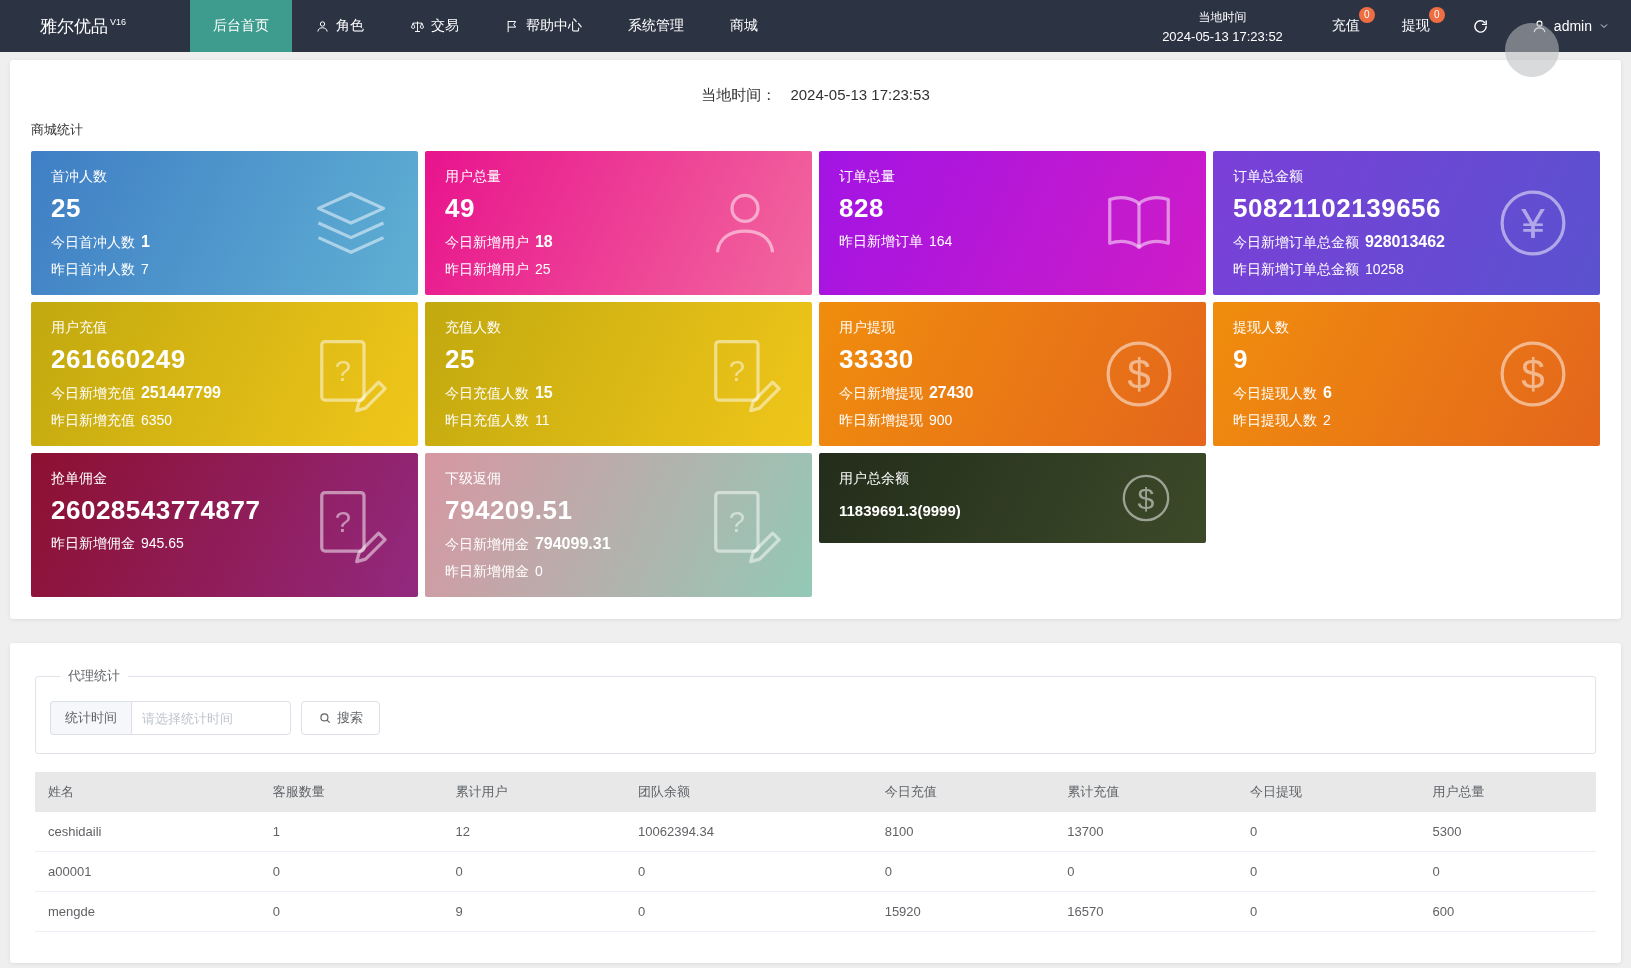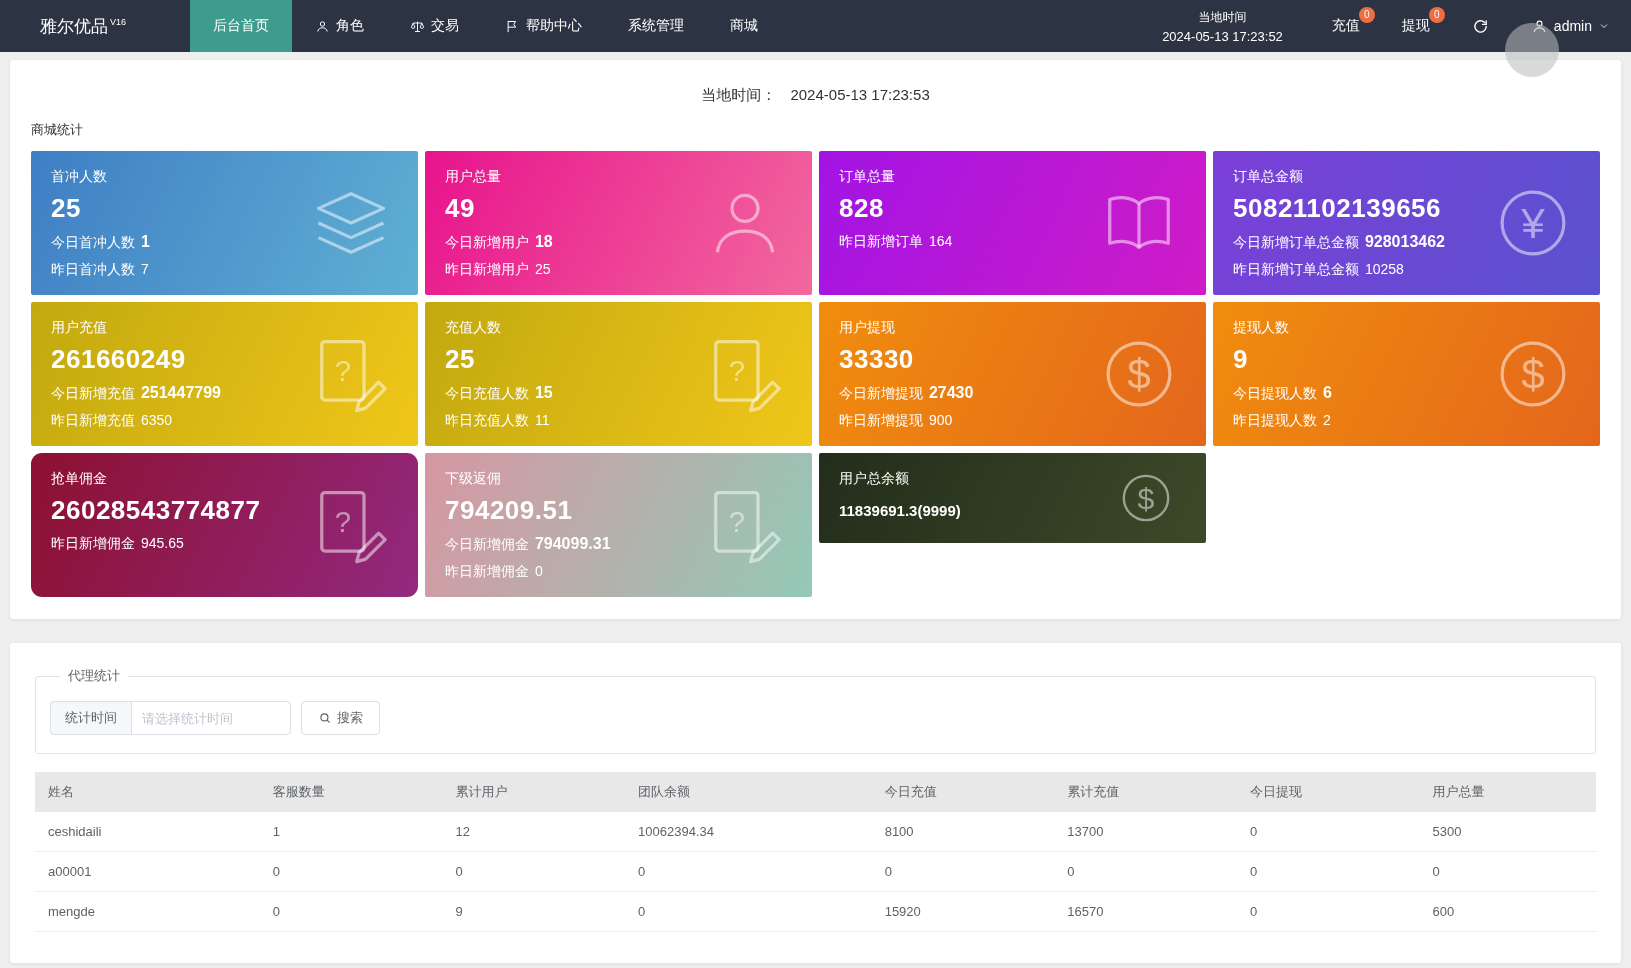--- a/index.html
+++ b/index.html
@@ -283,21 +283,21 @@
         <div class="card-value">9</div>
         <div class="card-line today"><span>今日提现人数 </span><b>6</b></div>
         <div class="card-line yesterday"><span>昨日提现人数 </span><span class="plain">2</span></div>
         <span class="card-icon">
           <svg viewBox="0 0 48 48" fill="none" stroke="currentColor" stroke-width="2">
             <circle cx="24" cy="24" r="19"></circle>
             <text x="24" y="33" font-size="26" text-anchor="middle" fill="currentColor" stroke="none">$</text>
           </svg>
         </span>
       </div>
-      <div class="stat-card" style="background: linear-gradient(115deg, rgb(140, 16, 48), rgb(147, 41, 127)); border-radius: 11px;">
+      <div class="stat-card" style="background: linear-gradient(115deg, rgb(140, 16, 48), rgb(147, 41, 127));">
         <div class="card-title">抢单佣金</div>
         <div class="card-value">26028543774877</div>
         <div class="card-line yesterday"><span>昨日新增佣金 </span><span class="plain">945.65</span></div>
         <span class="card-icon">
           <svg viewBox="0 0 48 48" fill="none" stroke="currentColor" stroke-width="2" stroke-linejoin="round">
             <rect x="6" y="4" width="26" height="36" rx="2"></rect>
             <text x="19" y="28" font-size="18" text-anchor="middle" fill="currentColor" stroke="none">?</text>
             <path d="M29 41 41 29l4 4-12 12-5.5 1.5L29 41z"></path>
           </svg>
         </span>

